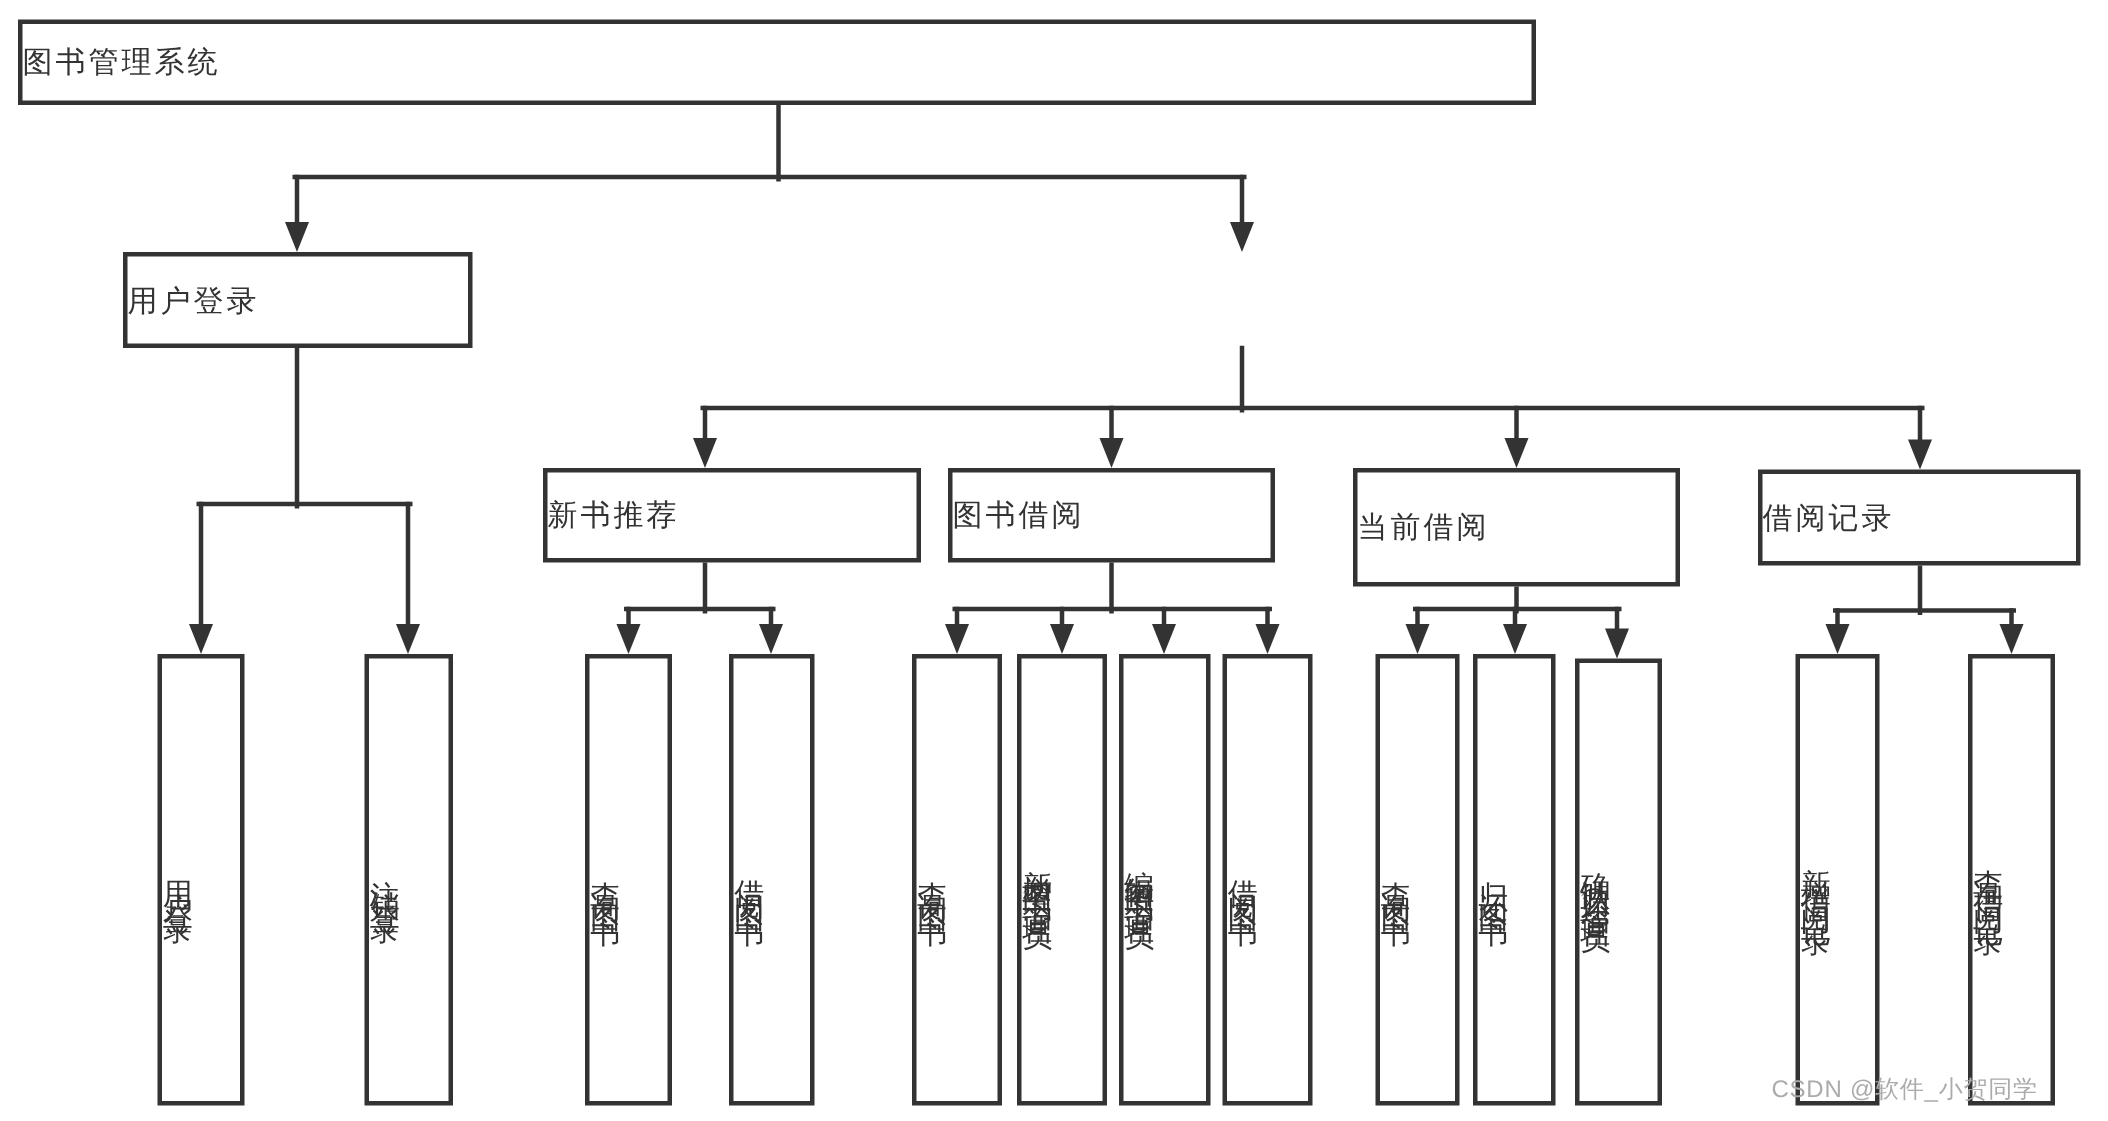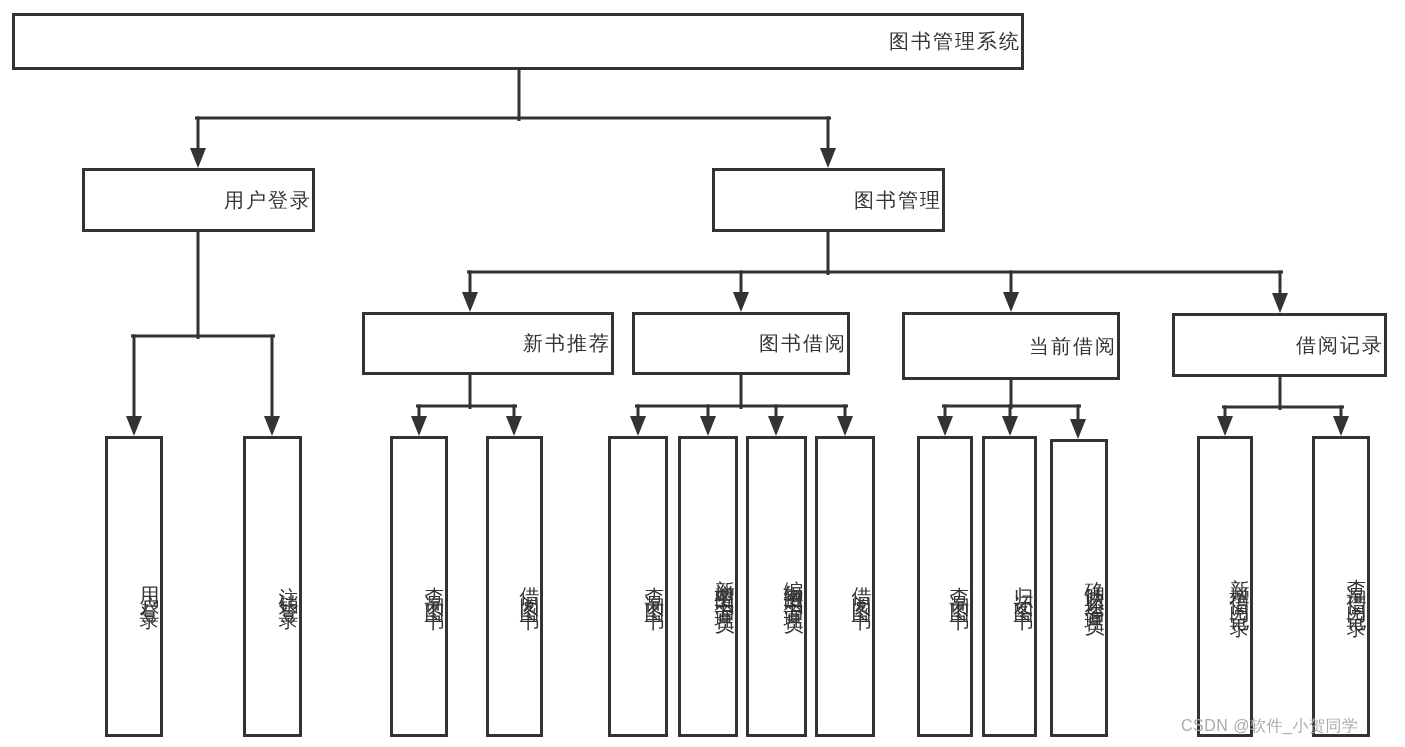--- a/index.html
+++ b/index.html
@@ -20,41 +20,41 @@
     position:absolute;left:0;top:0;width:1405px;height:747px;
     pointer-events:none;
   }
   #connectors line{stroke:var(--line);stroke-width:3;stroke-linecap:square;}
   #connectors polygon{fill:var(--line);stroke:none;}
   .box{
     position:absolute;
     box-sizing:border-box;
     border:3px solid var(--line);
     background:#ffffff;
-    display:flex;align-items:center;justify-content:flex-end;
+    display:flex;align-items:center;justify-content:flex-start;
     color:var(--text);
     font-size:20px;
   }
   .hbox span{letter-spacing:2px;white-space:nowrap;}
   .vbox{top:436px;height:301px;}
   .vbox span{
     writing-mode:vertical-rl;
     text-orientation:mixed;
     letter-spacing:8px;
     line-height:1;
     white-space:nowrap;
   }
   .vbox.tight span{letter-spacing:5px;}
   
   .b-root      {left:12px;  top:13px;  width:1012px;height:57px;}
   .b-l2-login  {left:82px;  top:168px; width:233px; height:64px;}
   .b-l2-mgmt   {left:712px; top:168px; width:233px; height:64px;}
   .b-l3-new    {left:362px; top:312px; width:252px; height:63px;}
-  .b-l3-borrow {left:632px; top:312px; width:218px; height:63px;padding-left:43px;}
-  .b-l3-current{left:902px; top:312px; width:218px; height:68px;}
+  .b-l3-borrow {left:632px; top:312px; width:218px; height:63px;}
+  .b-l3-current{left:902px; top:312px; width:218px; height:79px;}
   .b-l3-record {left:1172px;top:313px; width:215px; height:64px;}
   .b-leaf-1 {left:105px; width:58px;}
   .b-leaf-2 {left:243px; width:59px;}
   .b-leaf-3 {left:390px; width:58px;}
   .b-leaf-4 {left:486px; width:57px;}
   .b-leaf-5 {left:608px; width:60px;}
   .b-leaf-6 {left:678px; width:60px;}
   .b-leaf-7 {left:746px; width:61px;}
   .b-leaf-8 {left:815px; width:60px;}
   .b-leaf-9 {left:917px; width:56px;}
@@ -138,23 +138,20 @@
     <polygon points="1333,416 1349,416 1341,436"></polygon>
   </svg>
 
   <div class="box hbox b-root">
     <span>图书管理系统</span>
   </div>
 
   <div class="box hbox b-l2-login">
     <span>用户登录</span>
   </div>
-  <div class="box hbox b-l2-mgmt">
-    <span>图书管理</span>
-  </div>
 
   <div class="box hbox b-l3-new">
     <span>新书推荐</span>
   </div>
   <div class="box hbox b-l3-borrow">
     <span>图书借阅</span>
   </div>
   <div class="box hbox b-l3-current">
     <span>当前借阅</span>
   </div>

